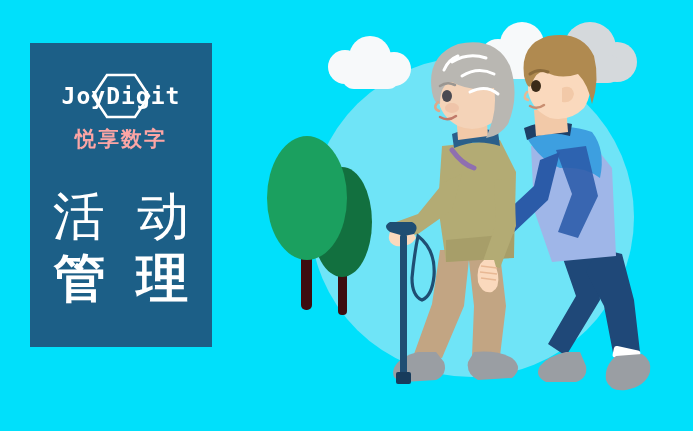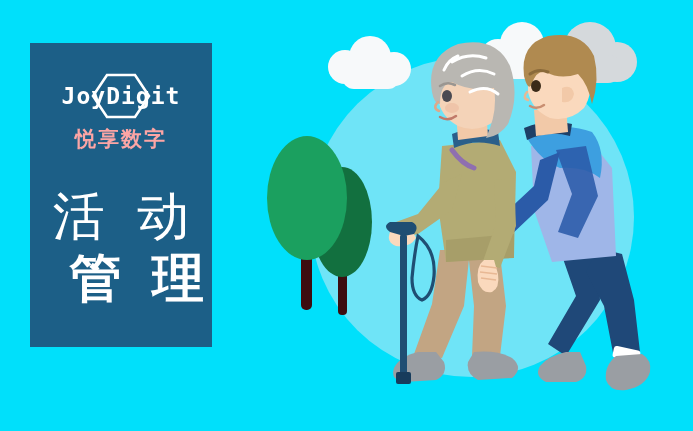--- a/index.html
+++ b/index.html
@@ -27,21 +27,21 @@
     line-height:26px;white-space:nowrap;
   }
   #brand-cn{
     color:#fca5a5;font-size:21px;font-weight:bold;letter-spacing:2px;
     line-height:24px;margin-top:2px;
   }
   #title-block{margin-top:34px;text-align:center;width:100%;}
   .title-line{color:#ffffff;font-size:52px;line-height:62px;letter-spacing:8px;
               text-indent:8px;white-space:nowrap;}
   .title-thin{font-weight:300;font-family:"DejaVu Sans","Liberation Sans",sans-serif;}
-  .title-bold{font-weight:bold;text-align:right;}
+  .title-bold{font-weight:bold;}
 </style>
 </head>
 <body>
 
 <div id="stage">
 
   <svg id="artwork" viewBox="0 0 693 431">
     <defs>
       <clipPath id="clipStage">
           <rect x="0" y="0" width="693" height="431"></rect>

